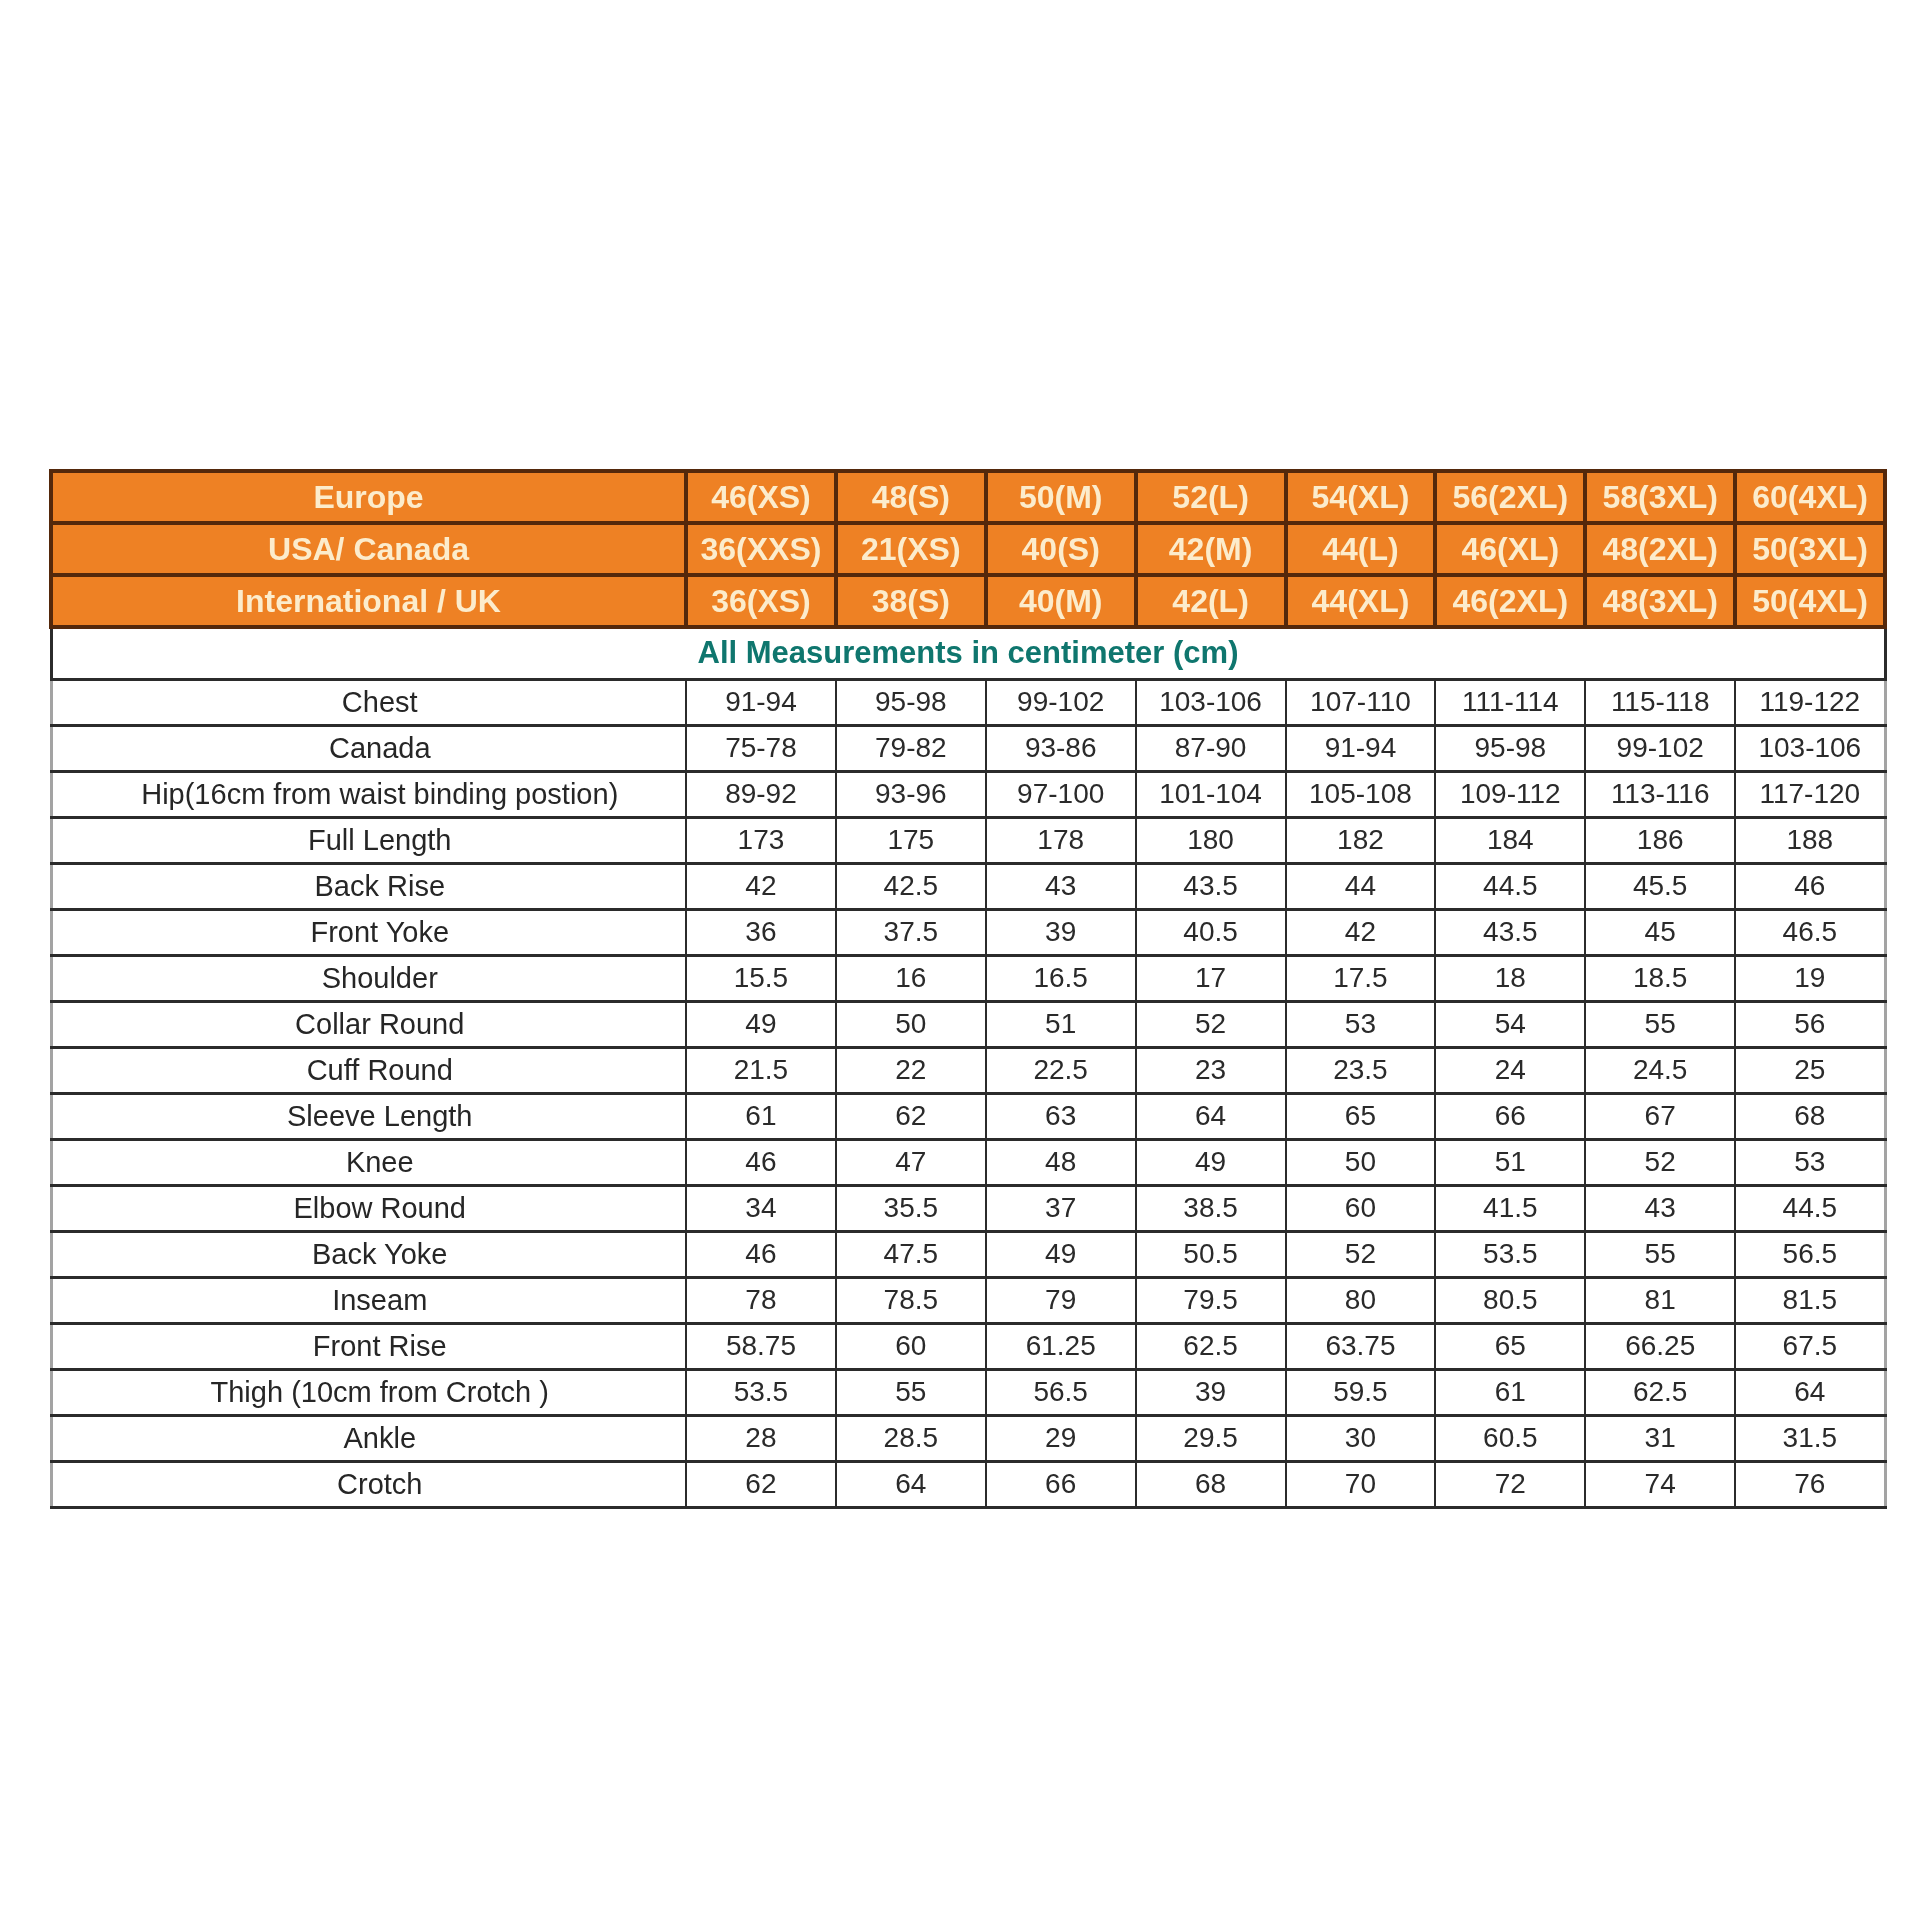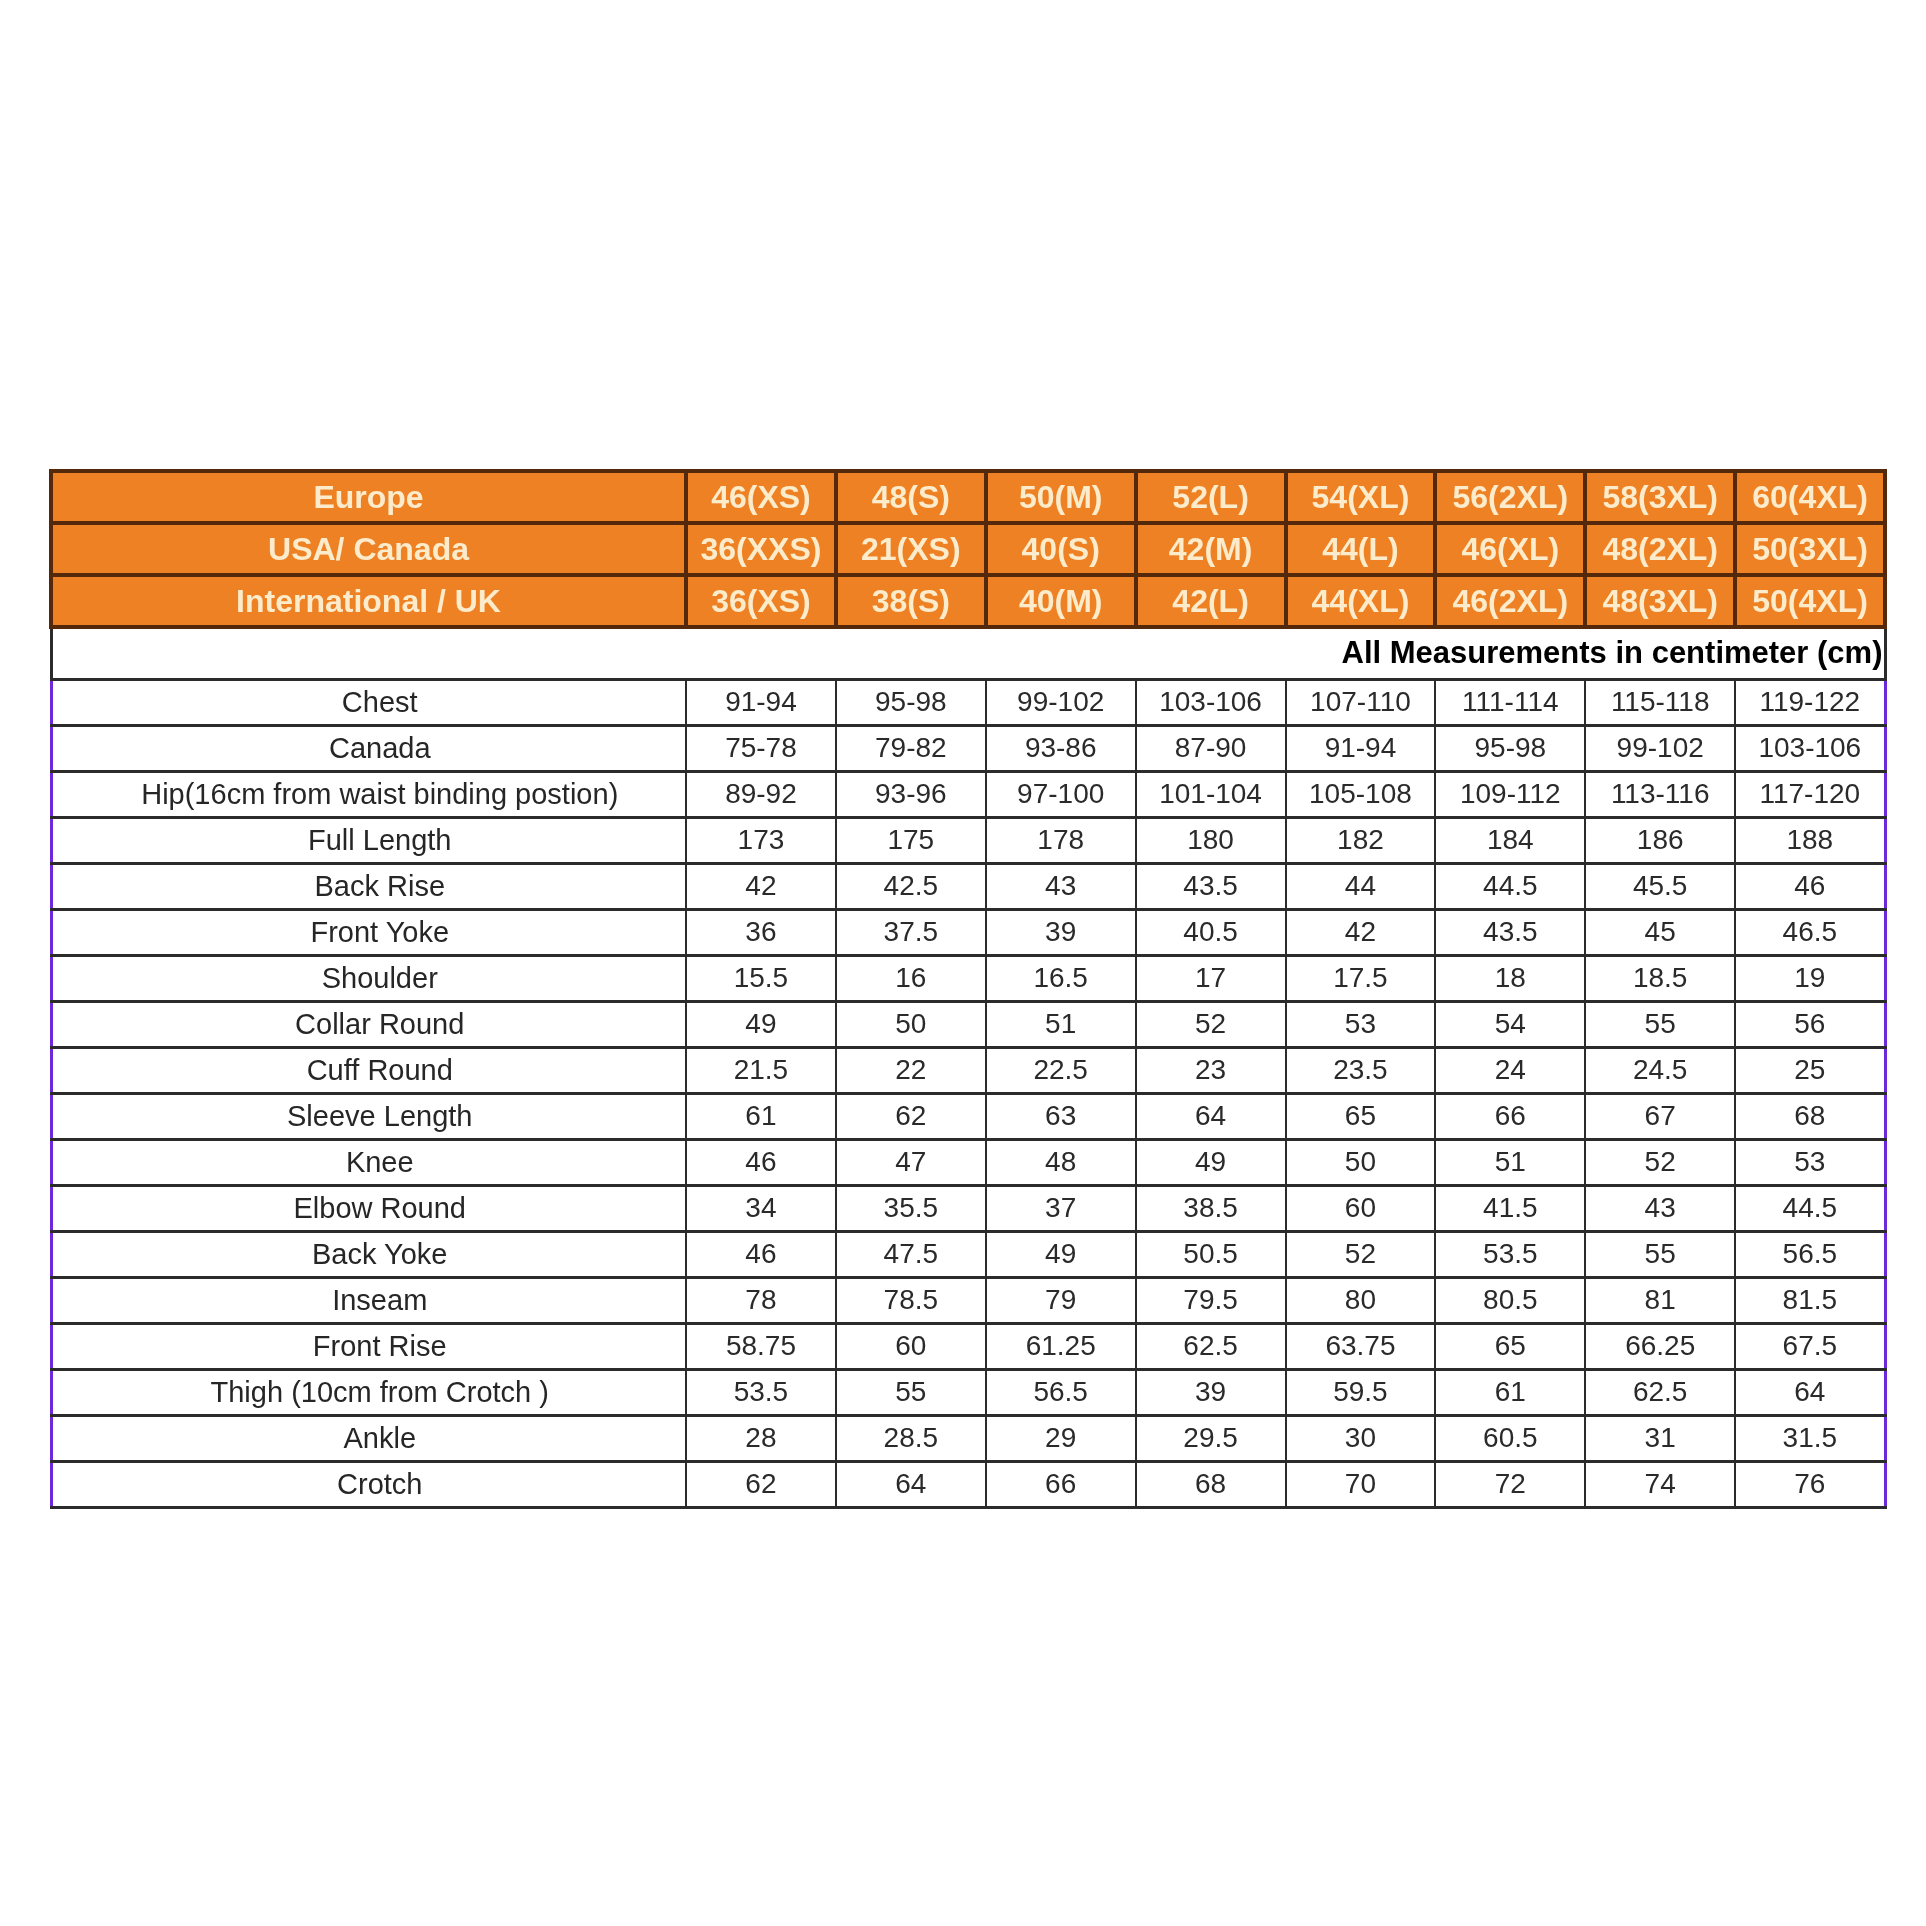--- a/index.html
+++ b/index.html
@@ -12,40 +12,40 @@
     font-family: "Liberation Sans", sans-serif;
     position: relative;
   }
   table.size-chart {
     position: absolute;
     left: 49px;
     top: 469px;
     width: 1838px;
     border-collapse: collapse;
     table-layout: fixed;
-    border: 3px solid #6d28d9;
+    border: 3px solid #a3a3a3;
   }
   tr.hdr { height: 52px; }
   tr.hdr td {
     background: #ee8124;
     color: #fceccc;
     font-weight: 700;
     font-size: 32px;
     text-align: center;
     border: 4px solid #54280b;
     overflow: hidden;
     white-space: nowrap;
   }
   tr.note-row { height: 52px; }
   tr.note-row td {
     background: #ffffff;
-    color: #000000;
+    color: #0f766e;
     font-weight: 700;
     font-size: 31px;
-    text-align: right;
+    text-align: center;
     border: 3px solid #2b2b2b;
   }
   tr.data { height: 46px; }
   tr.data td {
     background: #ffffff;
     border: 2px solid #2b2b2b;
     border-top-width: 3px;
     border-bottom-width: 3px;
     font-size: 28px;
     color: #2a2a2a;

